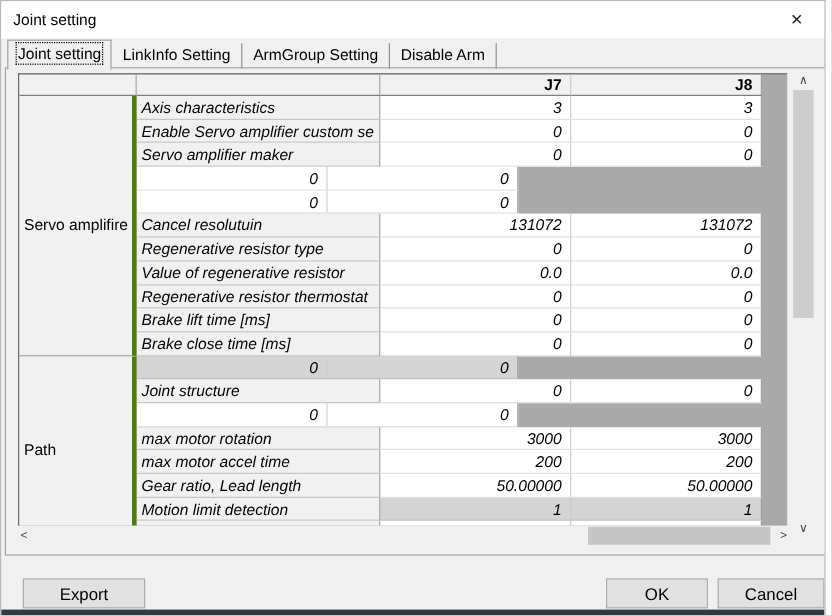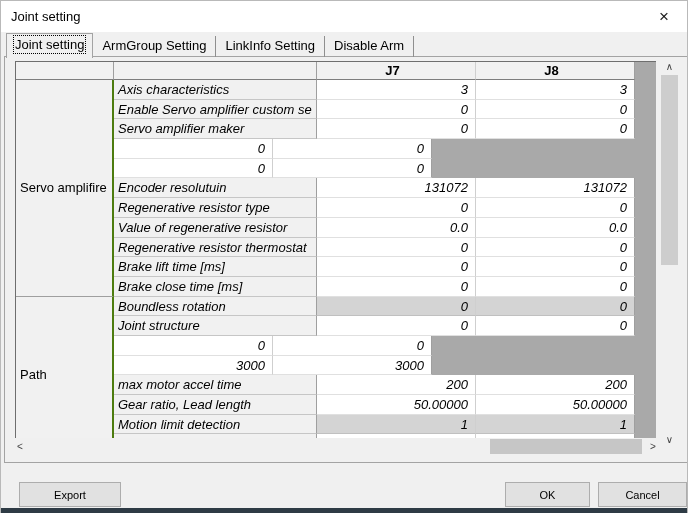--- a/index.html
+++ b/index.html
@@ -28,66 +28,66 @@
     overflow: hidden; background: var(--filler-bg, #a9a9a9);
     border-left: 1px solid #6e6e6e; border-top: 1px solid #6e6e6e;
   }
   .grid { display: flex; width: 619px; }
   .group-col { width: 98px; flex: none; display: flex; flex-direction: column; }
   .rows-col { width: 521px; flex: none; }
 
   .hdr-spacer { height: 18px; background: #f1f1f1; border-right: 1px solid #9f9f9f; border-bottom: 1px solid #7d7d7d; }
   .hdr-row { display: flex; height: 18px; }
   .hdr-param { width: 203px; background: #f1f1f1; border-right: 1px solid #9f9f9f; border-bottom: 1px solid #7d7d7d; }
-  .hdr-val { width: 159px; background: #f1f1f1; border-right: 1px solid #cfcfcf; border-bottom: 1px solid #7d7d7d; font-weight: bold; text-align: center; padding: 1px 7px 0 0; line-height: 15px; }
+  .hdr-val { width: 159px; background: #f1f1f1; border-right: 1px solid #cfcfcf; border-bottom: 1px solid #7d7d7d; font-weight: bold; text-align: right; padding: 1px 7px 0 0; line-height: 15px; }
   .hdr-val.j8 { border-right: 1px solid #9f9f9f; }
 
-  .group-cell { background: #f1f1f1; border-right: 2px solid #4d7c0f; border-bottom: 1px solid #9f9f9f; display: flex; align-items: center; padding-left: 4px; }
+  .group-cell { background: #f1f1f1; border-right: 4px solid #4d7c0f; border-bottom: 1px solid #9f9f9f; display: flex; align-items: center; padding-left: 4px; }
   .row { display: flex; height: 19.7px; font-style: italic; }
   .cell-param { width: 203px; background: var(--grid-label-bg, #f1f1f1); border-right: 1px solid #9f9f9f; border-bottom: 1px solid #c6c6c6; padding: 2px 2px 0 4px; white-space: nowrap; overflow: hidden; line-height: 15px; }
   .cell-val { width: 159px; background: var(--grid-value-bg, #ffffff); border-right: 1px solid #cfcfcf; border-bottom: 1px solid #e0e0e0; text-align: right; padding: 2px 7px 0 0; line-height: 15px; }
   .cell-val.j8 { border-right: 1px solid #9f9f9f; }
   .row.highlight .cell-val { background: var(--highlight-bg, #d4d4d4); border-bottom: 1px solid #c0c0c0; }
 
   .v-scroll { position: absolute; left: 656px; top: 1px; width: 17px; height: 390px; background: #f0f0f0; display: flex; flex-direction: column; }
   .scroll-btn { flex: none; display: flex; align-items: center; justify-content: center; font-size: 10px; color: #444; }
   .v-scroll .scroll-btn { height: 17px; width: 17px; }
   .v-thumb { height: 190px; width: 17px; background: #cdcdcd; flex: none; }
   .v-space { flex: 1; }
 
   .h-scroll { position: absolute; left: 7px; top: 382px; width: 649px; height: 15px; background: #f0f0f0; display: flex; align-items: center; }
   .h-scroll .scroll-btn { width: 16px; height: 15px; }
   .h-space { flex: 1; }
   .h-thumb { width: 152px; height: 15px; background: #c6c6c6; flex: none; margin-right: 3px; }
 
   .btn {
     position: absolute; height: 25px; top: 481px;
     background: var(--button-bg, #e1e1e1); border: 1px solid var(--button-border, #adadad);
-    display: flex; align-items: center; justify-content: center; font-size: 11px;
+    display: flex; align-items: center; justify-content: center; font-size: 14px;
   }
   .btn-export { left: 18px; width: 102px; }
   .btn-ok { left: 504px; width: 85px; }
   .btn-cancel { left: 597px; width: 89px; text-align: center; }
 
   .bottom-band { position: absolute; left: 0; right: 0; bottom: 0; height: 5px; background: var(--bottom-band, #2e3b45); }
 </style>
 </head>
 <body>
 
 <div class="window">
 
   <div class="titlebar">
     <span class="title">Joint setting</span>
     <span class="close-btn">×</span>
   </div>
 
   <div class="tab-strip">
       <div class="tab active"><span class="tab-label">Joint setting</span></div>
+      <div class="tab"><span class="tab-label">LinkInfo Setting</span></div>
       <div class="tab"><span class="tab-label">ArmGroup Setting</span></div>
-      <div class="tab"><span class="tab-label">LinkInfo Setting</span></div>
       <div class="tab"><span class="tab-label">Disable Arm</span></div>
     </div>
 
   <div class="pane">
 
     <div class="grid-viewport">
       <div class="grid">
         <div class="group-col">
           <div class="hdr-spacer"></div>
         <div class="group-cell" style="height: 216.7px;">Servo amplifire</div>
@@ -116,21 +116,21 @@
             </div>
             <div class="row">
               <div class="cell-val">0</div>
               <div class="cell-val j8">0</div>
             </div>
             <div class="row">
               <div class="cell-val">0</div>
               <div class="cell-val j8">0</div>
             </div>
             <div class="row">
-              <div class="cell-param">Encoder resolutuin</div>
+              <div class="cell-param">Cancel resolutuin</div>
               <div class="cell-val">131072</div>
               <div class="cell-val j8">131072</div>
             </div>
             <div class="row">
               <div class="cell-param">Regenerative resistor type</div>
               <div class="cell-val">0</div>
               <div class="cell-val j8">0</div>
             </div>
             <div class="row">
               <div class="cell-param">Value of regenerative resistor</div>
@@ -146,34 +146,34 @@
               <div class="cell-param">Brake lift time [ms]</div>
               <div class="cell-val">0</div>
               <div class="cell-val j8">0</div>
             </div>
             <div class="row">
               <div class="cell-param">Brake close time [ms]</div>
               <div class="cell-val">0</div>
               <div class="cell-val j8">0</div>
             </div>
             <div class="row highlight">
-              <div class="cell-param">Boundless rotation</div>
               <div class="cell-val">0</div>
               <div class="cell-val j8">0</div>
             </div>
             <div class="row">
               <div class="cell-param">Joint structure</div>
               <div class="cell-val">0</div>
               <div class="cell-val j8">0</div>
             </div>
             <div class="row">
               <div class="cell-val">0</div>
               <div class="cell-val j8">0</div>
             </div>
             <div class="row">
+              <div class="cell-param">max motor rotation</div>
               <div class="cell-val">3000</div>
               <div class="cell-val j8">3000</div>
             </div>
             <div class="row">
               <div class="cell-param">max motor accel time</div>
               <div class="cell-val">200</div>
               <div class="cell-val j8">200</div>
             </div>
             <div class="row">
               <div class="cell-param">Gear ratio, Lead length</div>

